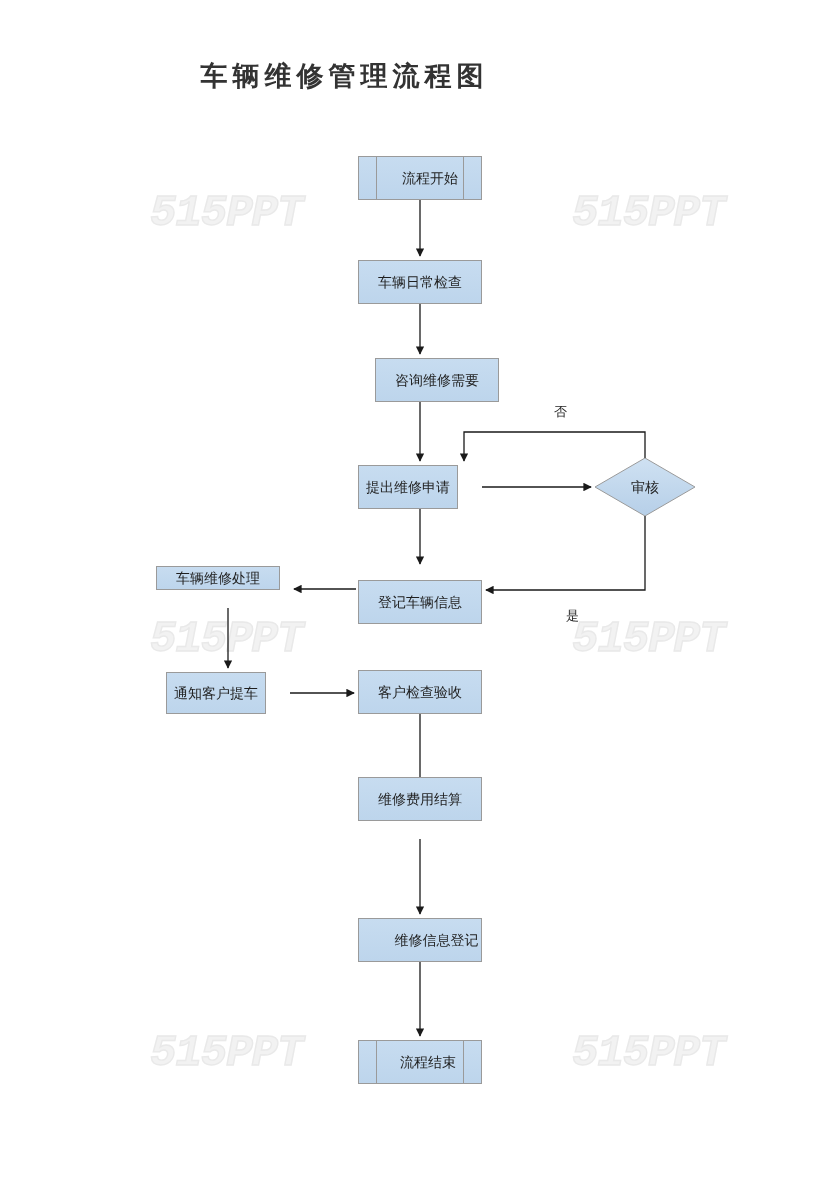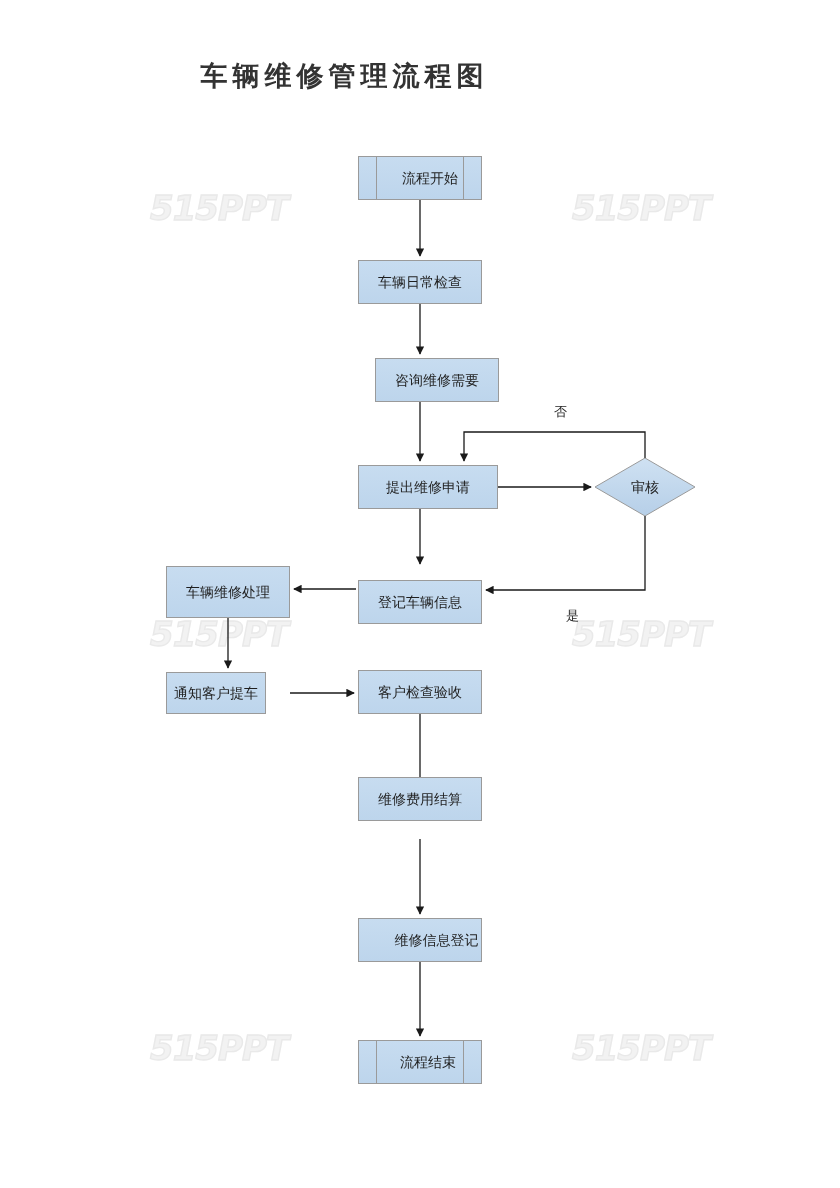--- a/index.html
+++ b/index.html
@@ -26,30 +26,31 @@
     font-size: 27px;
     font-weight: bold;
     letter-spacing: 5px;
     color: #333333;
     white-space: nowrap;
   }
 
   
   .watermark {
     position: absolute;
-    font-size: 34px;
+    font-size: 44px;
     font-weight: bold;
     font-style: italic;
     letter-spacing: -1px;
     color: transparent;
     -webkit-text-stroke: 1.4px #e9e9e9;
     text-shadow: 0 0 0 #f2f2f2;
     user-select: none;
     pointer-events: none;
     white-space: nowrap;
+    font-family: Liberation Mono, monospace;
   }
 
   
   #diagram-canvas {
     position: absolute;
     left: 0;
     top: 0;
     width: 840px;
     height: 1188px;
   }
@@ -165,36 +166,36 @@
 </div>
 
 <div class="node" style="left:358px; top:260px; width:124px; height:44px;">
   <span class="node-label">车辆日常检查</span>
 </div>
 
 <div class="node" style="left:358px; top:358px; width:124px; height:44px;margin-left:17px;">
   <span class="node-label">咨询维修需要</span>
 </div>
 
-<div class="node" style="left:358px; top:465px; width:140px; height:44px;">
+<div class="node" style="left:358px; top:465px; width:100px; height:44px;">
   <span class="node-label">提出维修申请</span>
 </div>
 
 <div class="node decision" style="left:595px; top:458px; width:100px; height:58px;align-items:center;">
   <svg class="diamond-shape" viewBox="0 0 100 58" preserveAspectRatio="none">
     <polygon points="50,0 100,29 50,58 0,29" fill="url(#diamondFill)" stroke="#9a9a9a" stroke-width="1"></polygon>
   </svg>
   <span class="node-label">审核</span>
 </div>
 
 <div class="node" style="left:358px; top:568px; width:124px; height:44px;margin-top:12px;">
   <span class="node-label">登记车辆信息</span>
 </div>
 
-<div class="node" style="left:166px; top:566px; width:124px; height:52px;">
+<div class="node" style="left:156px; top:566px; width:124px; height:24px;">
   <span class="node-label">车辆维修处理</span>
 </div>
 
 <div class="node" style="left:166px; top:672px; width:100px; height:42px;">
   <span class="node-label">通知客户提车</span>
 </div>
 
 <div class="node" style="left:358px; top:670px; width:124px; height:44px;">
   <span class="node-label">客户检查验收</span>
 </div>

